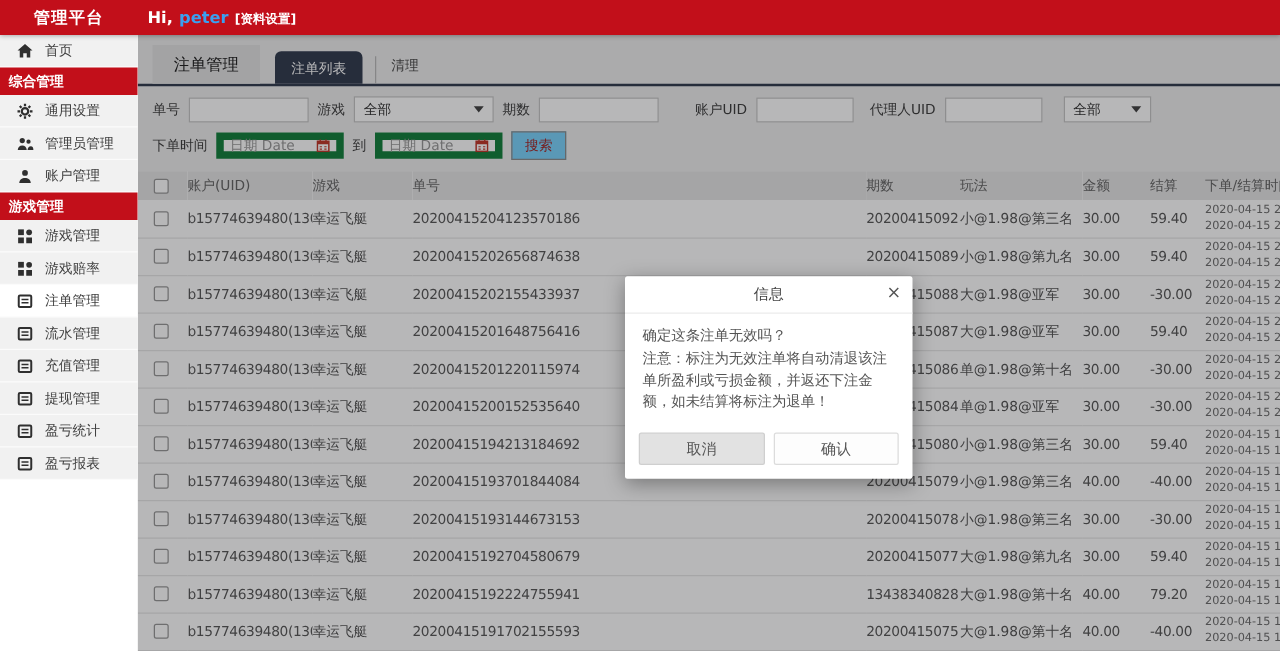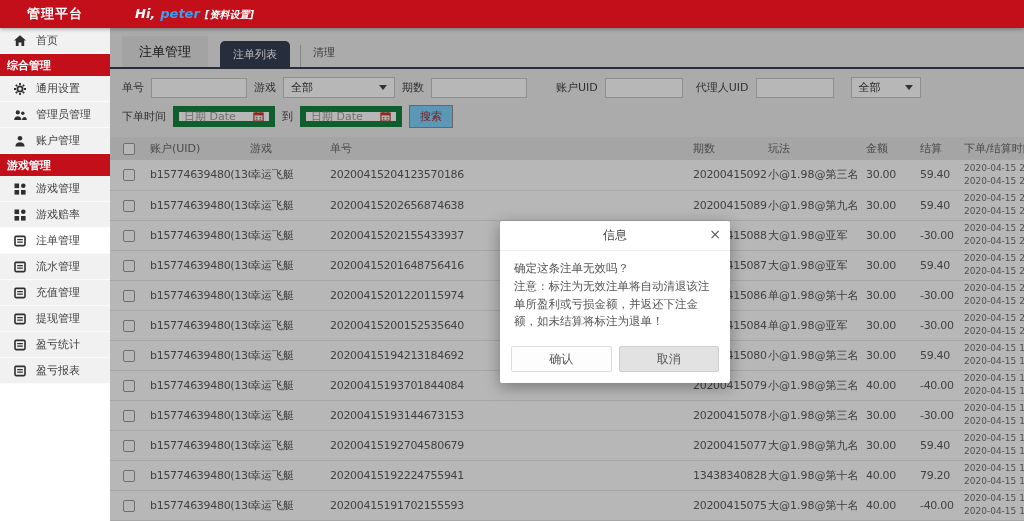--- a/index.html
+++ b/index.html
@@ -4,21 +4,21 @@
 <style>
   * { box-sizing: border-box; margin: 0; padding: 0; }
   html, body { width: 1024px; height: 521px; overflow: hidden; }
   body { font-family: "DejaVu Sans", "Liberation Sans", sans-serif; }
   .app { position: relative; width: 1024px; height: 521px; background: #fff; overflow: hidden; }
 
   
   .topbar { position: absolute; top: 0; left: 0; right: 0; height: 28px; background: var(--accent-red, #c20f1a);
             color: #fff; display: flex; align-items: center; z-index: 30; box-shadow: 0 1px 4px rgba(0,0,0,.35); }
   .brand { width: 110px; text-align: center; font-weight: bold; font-size: 13px; letter-spacing: 1px; }
-  .user { margin-left: 25px; font-size: 13px; font-weight: bold; display: flex; align-items: baseline; gap: 5px; font-style: italic; }
+  .user { margin-left: 8px; font-size: 13px; font-weight: bold; display: flex; align-items: baseline; gap: 5px; }
   .user .name { color: var(--link-blue, #3b9ff0); }
   .user .profile { font-size: 10px; font-weight: bold; }
 
   
   .sidebar { position: absolute; top: 28px; left: 0; width: 110px; bottom: 0; background: #fff; z-index: 20; }
   .side-item { height: 26px; display: flex; align-items: center; gap: 9px; padding-left: 13px;
                background: #f1f1f1; border-bottom: 1px solid #fbfbfb; font-size: 11px; color: #3f3f3f; cursor: pointer; }
   .side-item.active { background: #ffffff; }
   .side-section { height: 22px; display: flex; align-items: center; padding-left: 7px;
                   background: var(--accent-red, #c20f1a); color: #fff; font-size: 11px; font-weight: bold; }
@@ -473,19 +473,19 @@
     <div class="modal">
       <div class="modal-head">
         <span>信息</span>
         <span class="modal-close">×</span>
       </div>
       <div class="modal-body">
         <p>确定这条注单无效吗？</p>
         <p>注意：标注为无效注单将自动清退该注单所盈利或亏损金额，并返还下注金额，如未结算将标注为退单！</p>
       </div>
       <div class="modal-foot">
+        <div class="btn btn-cancel">取消</div>
         <div class="btn btn-confirm">确认</div>
-        <div class="btn btn-cancel">取消</div>
       </div>
     </div>
 
   </div>
 </div>
 
 </body></html>

